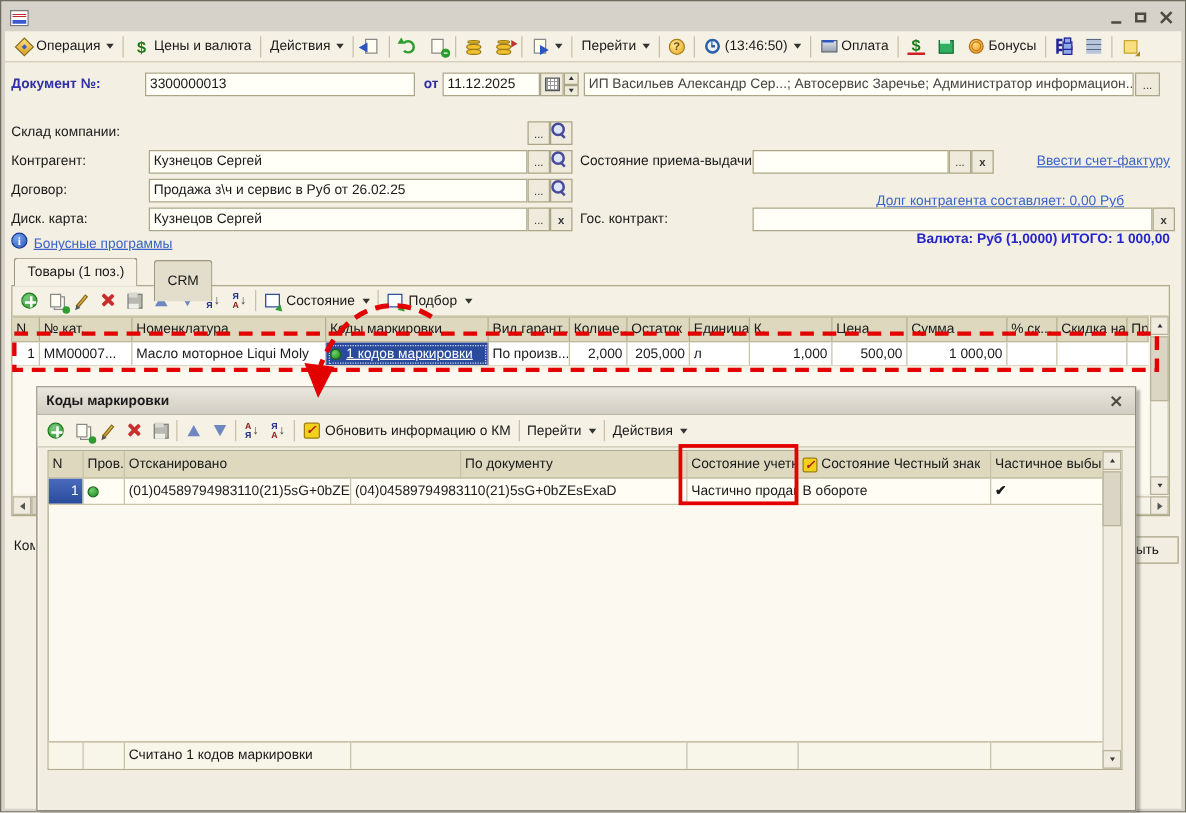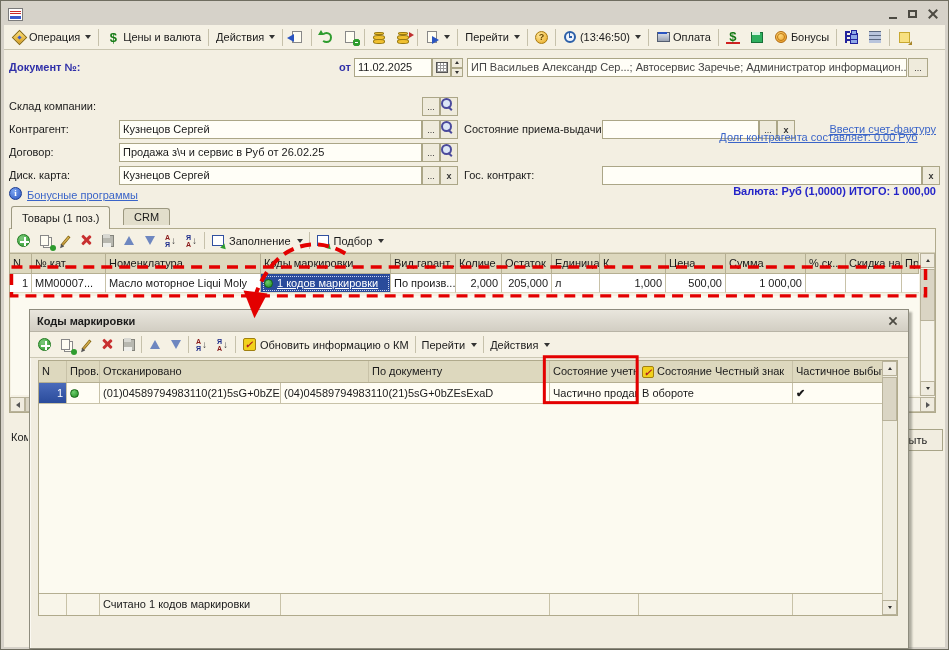--- a/index.html
+++ b/index.html
@@ -273,22 +273,23 @@
     <span class="tbtn">
         <span class="ic">
           <i class="i-note"></i>
         </span>
       </span>
   </div>
 
   <div class="formbg"></div>
 
   <div class="lbl bluelbl" style="left:8px;top:60px">Документ №:</div>
+  <div class="fld" style="left:115px;top:57px;width:216px">3300000013</div>
   <div class="lbl bluelbl" style="left:338px;top:60px">от</div>
-  <div class="fld" style="left:353px;top:57px;width:78px">11.02.2025</div>
+  <div class="fld" style="left:353px;top:57px;width:78px">11.12.2025</div>
   <div class="sq" style="left:431px;top:57px;width:19px">
       <span class="i-cal"></span>
     </div>
   <div class="spin" style="left:450px;top:57px">
       <span>
         <i class="t-up"></i>
       </span>
       <span>
         <i class="t-dn"></i>
       </span>
@@ -319,32 +320,32 @@
   <div class="lbl" style="left:8px;top:168px">Диск. карта:</div>
   <div class="fld" style="left:118px;top:165px;width:303px">Кузнецов Сергей</div>
   <div class="sq" style="left:421px;top:165px;width:18px">...</div>
   <div class="sq" style="left:439px;top:165px;width:18px;font-weight:bold">x</div>
 
   <div class="lbl" style="left:463px;top:122px">Состояние приема-выдачи:</div>
   <div class="fld" style="left:601px;top:119px;width:157px"></div>
   <div class="sq" style="left:758px;top:119px;width:18px">...</div>
   <div class="sq" style="left:776px;top:119px;width:18px;font-weight:bold">x</div>
   <div class="lnk" style="left:795px;top:122px;width:140px;text-align:right">Ввести счет-фактуру</div>
-  <div class="lnk" style="left:700px;top:130px;width:235px;text-align:center">Долг контрагента составляет: 0,00 Руб</div>
+  <div class="lnk" style="left:700px;top:154px;width:235px;text-align:left">Долг контрагента составляет: 0,00 Руб</div>
 
   <div class="lbl" style="left:463px;top:168px">Гос. контракт:</div>
   <div class="fld" style="left:601px;top:165px;width:320px"></div>
   <div class="sq" style="left:921px;top:165px;width:18px;font-weight:bold">x</div>
 
   <div class="abs" style="left:8px;top:185px"><span class="ic i-info">i</span></div>
   <div class="lnk" style="left:26px;top:188px">Бонусные программы</div>
   <div class="totals" style="left:600px;top:184px;width:335px">Валюта: Руб (1,0000) ИТОГО: 1 000,00</div>
 
   <div class="tab on" style="left:10px;top:205px;height:23px">Товары (1 поз.)</div>
-  <div class="tab off" style="left:122px;top:207px;height:17px">CRM</div>
+  <div class="tab off" style="left:122px;top:207px;height:33px">CRM</div>
 
   <div class="panel">
     <div class="itb">
       <span class="ib">
           <i class="ic i-add"></i>
         </span>
       <span class="ib">
           <i class="ic">
             <i class="i-copy"></i>
           </i>
@@ -386,21 +387,21 @@
               <i class="ra">А</i>
             </span>
             <i class="sa">↓</i>
           </span>
         </span>
       <span class="tsep"></span>
       <span class="ibt">
           <i class="ic">
             <i class="i-grid"></i>
           </i>
-          <span>Заполнение</span>
+          <span>Состояние</span>
           <span class="tri"></span>
         </span>
       <span class="tsep"></span>
       <span class="ibt">
           <i class="ic">
             <i class="i-grid"></i>
           </i>
           <span>Подбор</span>
           <span class="tri"></span>
         </span>

